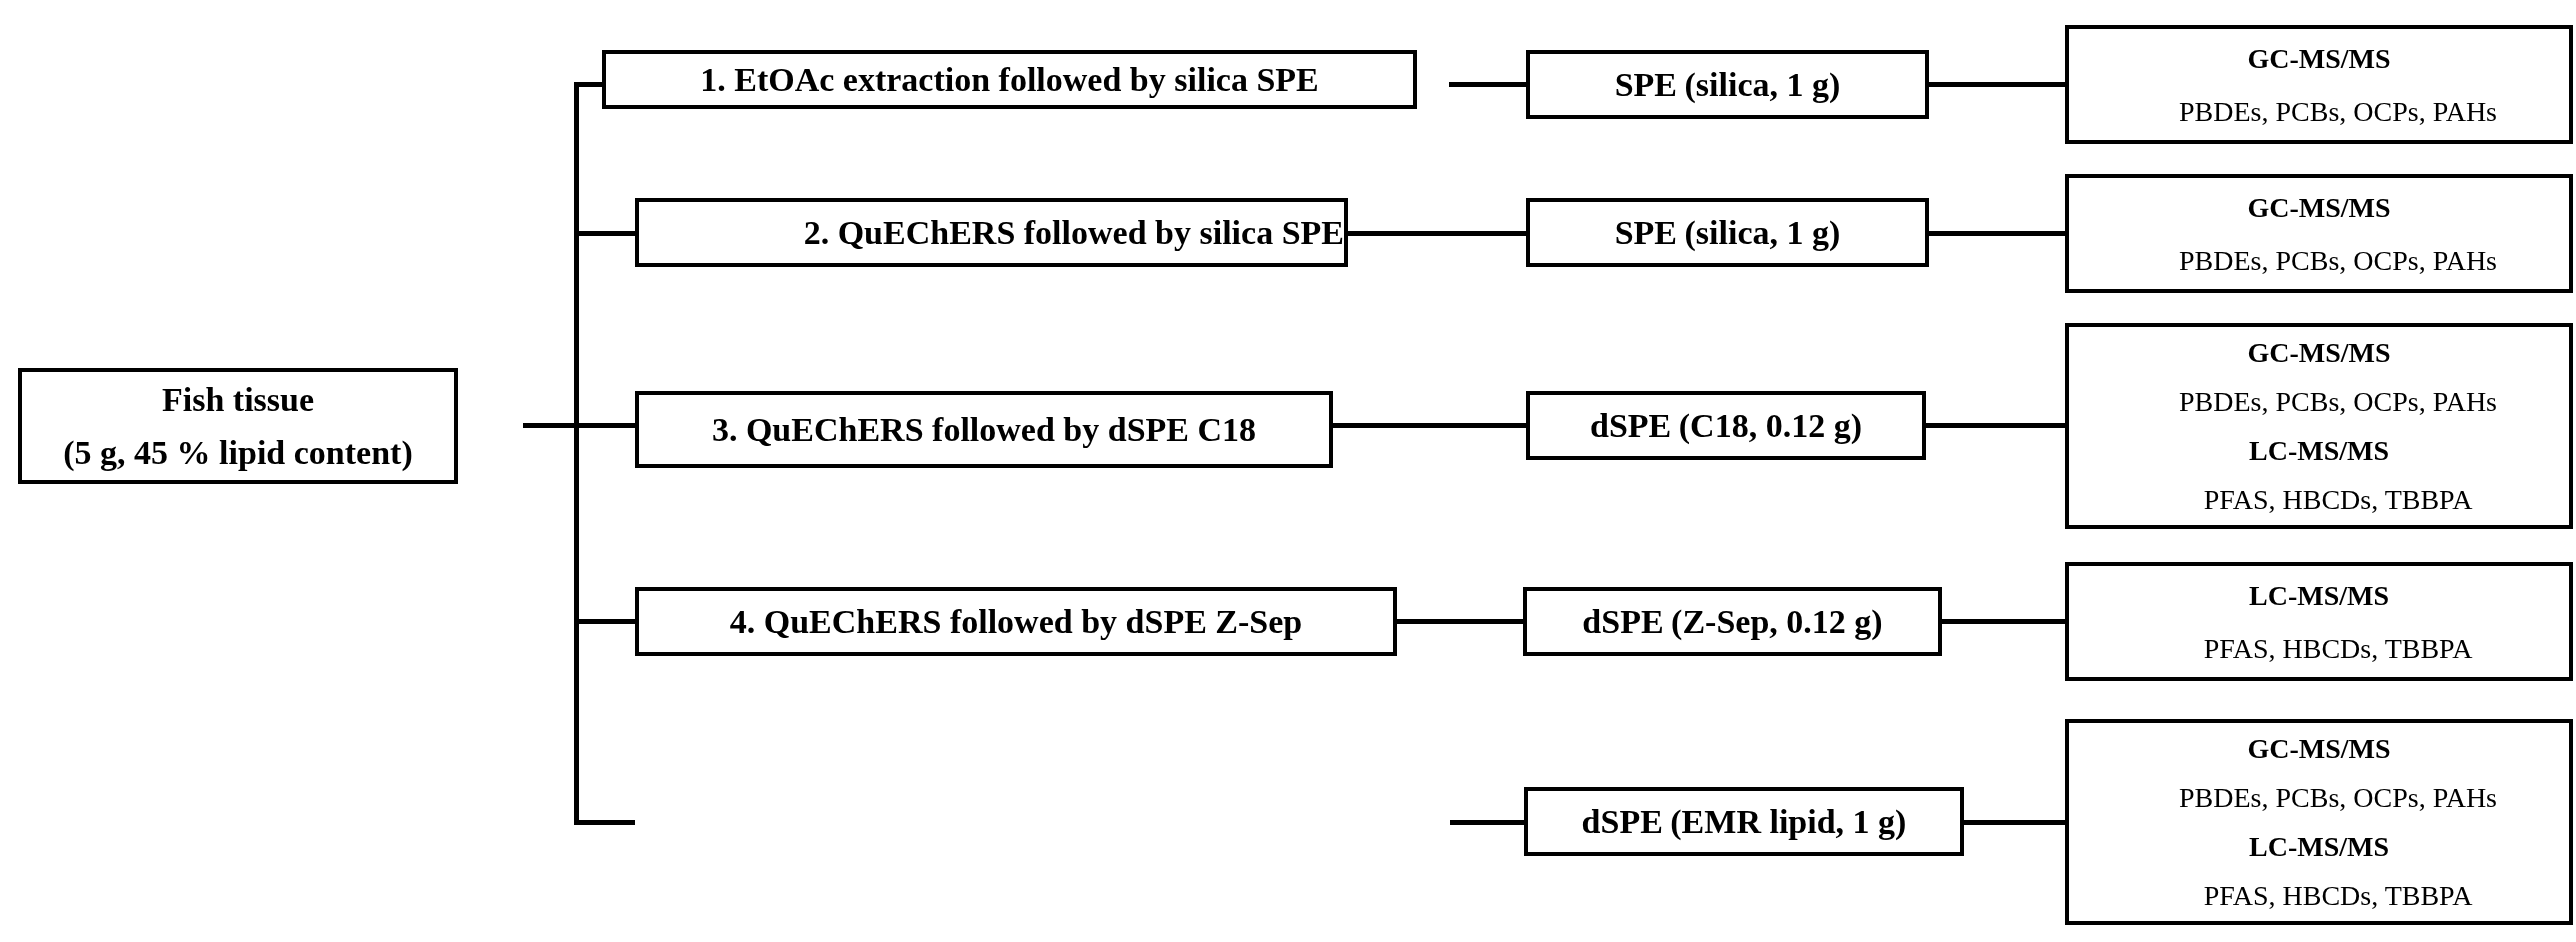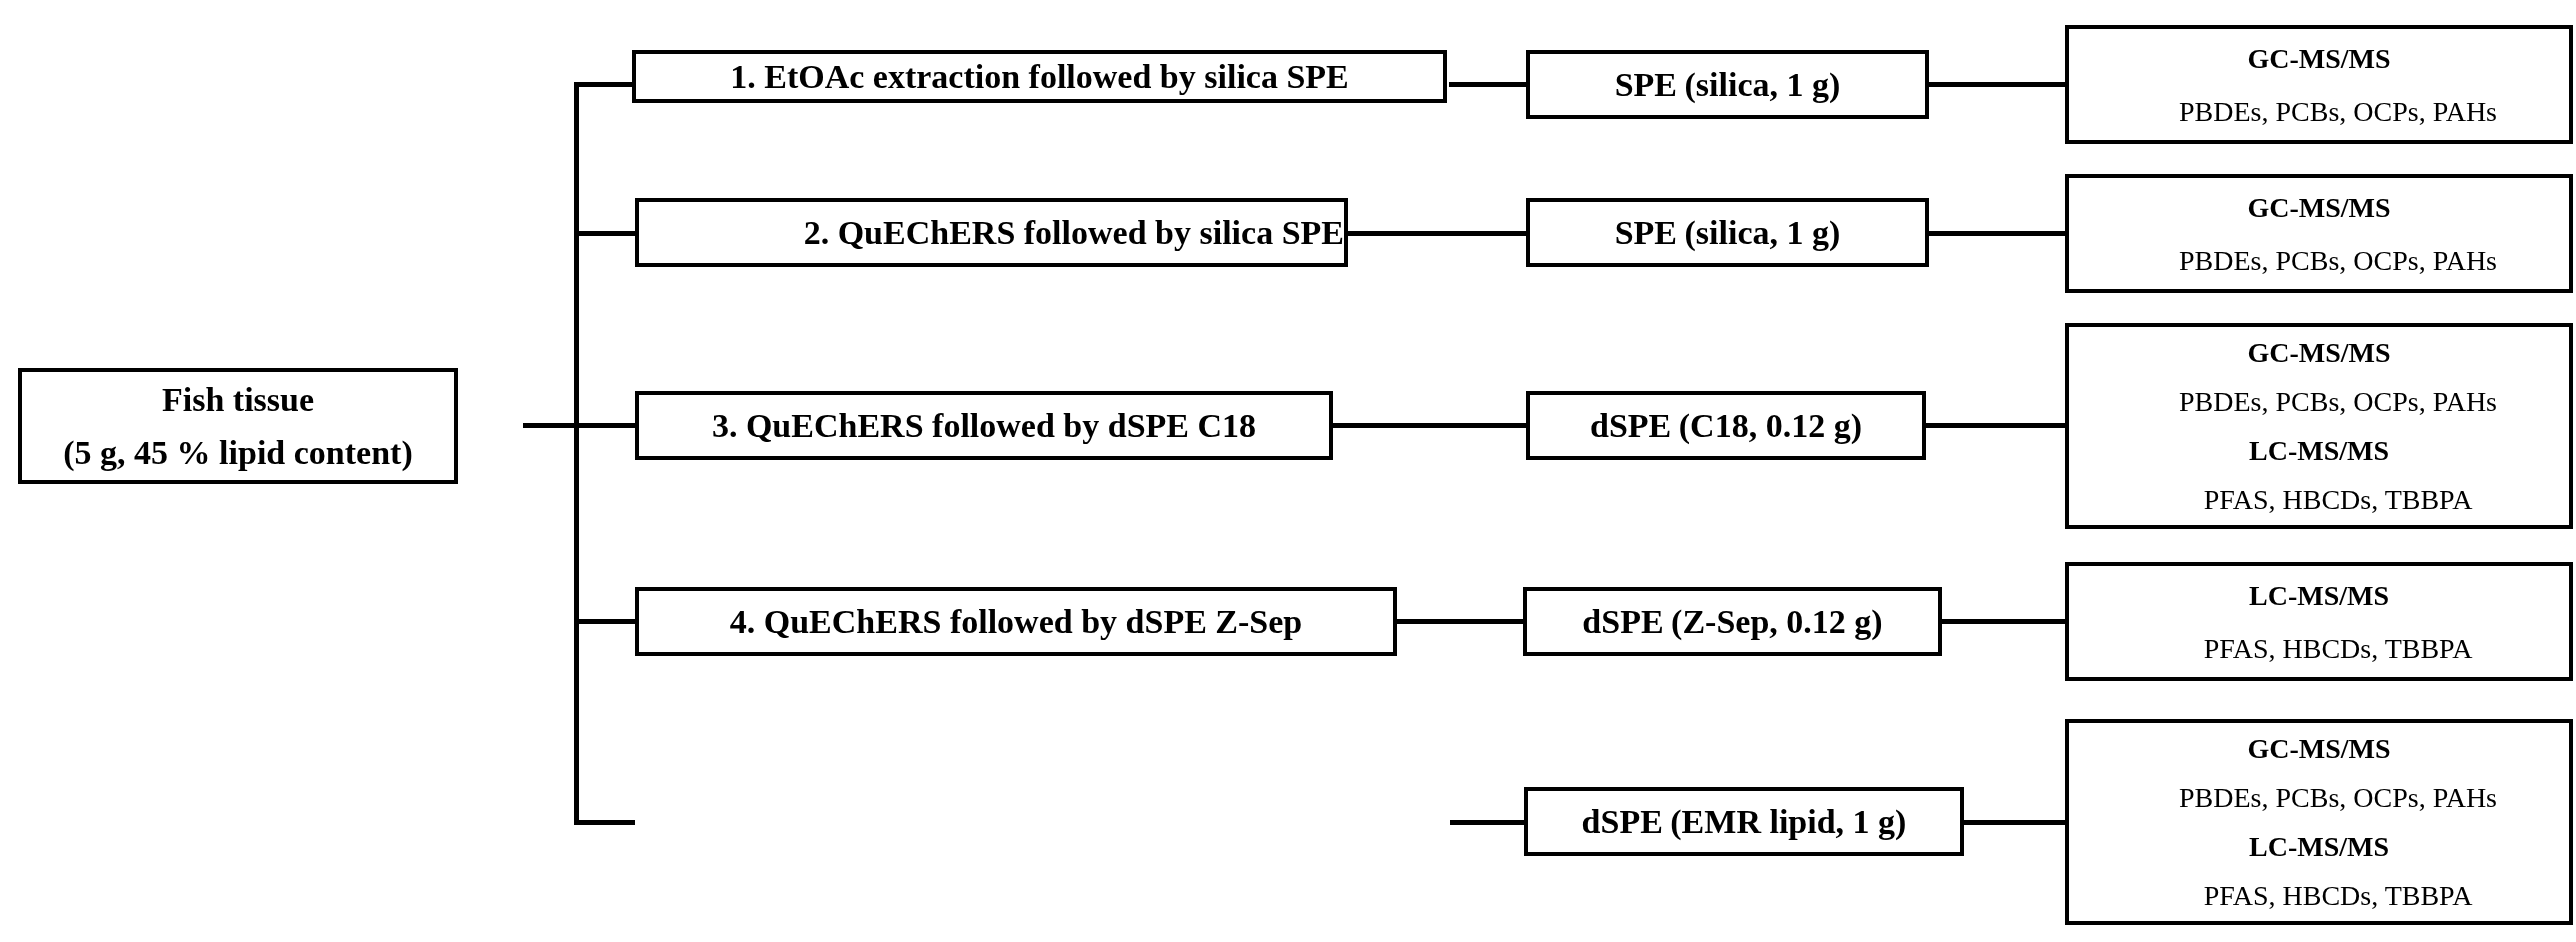--- a/index.html
+++ b/index.html
@@ -46,21 +46,21 @@
 
   <div class="node source-box" style="left:18px; top:368px; width:440px; height:116px;">
     <div>Fish tissue</div>
     <div>(5 g, 45 % lipid content)</div>
   </div>
 
   <div class="line" style="left:523px; top:423px; width:112px; height:4.9px;"></div>
   <div class="line" style="left:574px; top:82px; width:4.9px; height:743px;"></div>
 
   <div class="line" style="left:574px; top:82px; width:61px; height:4.9px;"></div>
-  <div class="node method-box" style="left:632px; top:50px; width:815px; height:53px;">
+  <div class="node method-box" style="left:602px; top:50px; width:815px; height:59px;">
     <div class="method-label">1. EtOAc extraction followed by silica SPE</div>
   </div>
   <div class="line" style="left:1449px; top:82px; width:77px; height:4.9px;"></div>
   <div class="node cleanup-box" style="left:1526px; top:50px; width:403px; height:69px;">
     <div class="row">
       <span class="cleanup-bold">SPE</span>
       <span class="cleanup-detail">(silica, 1 g)</span>
     </div>
   </div>
   <div class="line" style="left:1928px; top:82px; width:137px; height:4.9px;"></div>
@@ -80,21 +80,21 @@
       <span class="cleanup-detail">(silica, 1 g)</span>
     </div>
   </div>
   <div class="line" style="left:1928px; top:231px; width:137px; height:4.9px;"></div>
   <div class="node result-box two-line" style="left:2065px; top:174px; width:508px; height:119px;">
     <div class="instrument">GC-MS/MS</div>
     <div class="analytes">PBDEs, PCBs, OCPs, PAHs</div>
   </div>
 
   <div class="line" style="left:574px; top:423px; width:61px; height:4.9px;"></div>
-  <div class="node method-box" style="left:635px; top:391px; width:698px; height:69px;">
+  <div class="node method-box" style="left:635px; top:391px; width:698px; height:77px;">
     <div class="method-label">3. QuEChERS followed by dSPE C18</div>
   </div>
   <div class="line" style="left:1332px; top:423px; width:194px; height:4.9px;"></div>
   <div class="node cleanup-box" style="left:1526px; top:391px; width:400px; height:69px;">
     <div class="row">
       <span class="cleanup-bold">dSPE</span>
       <span class="cleanup-detail">(C18, 0.12 g)</span>
     </div>
   </div>
   <div class="line" style="left:1925px; top:423px; width:140px; height:4.9px;"></div>

